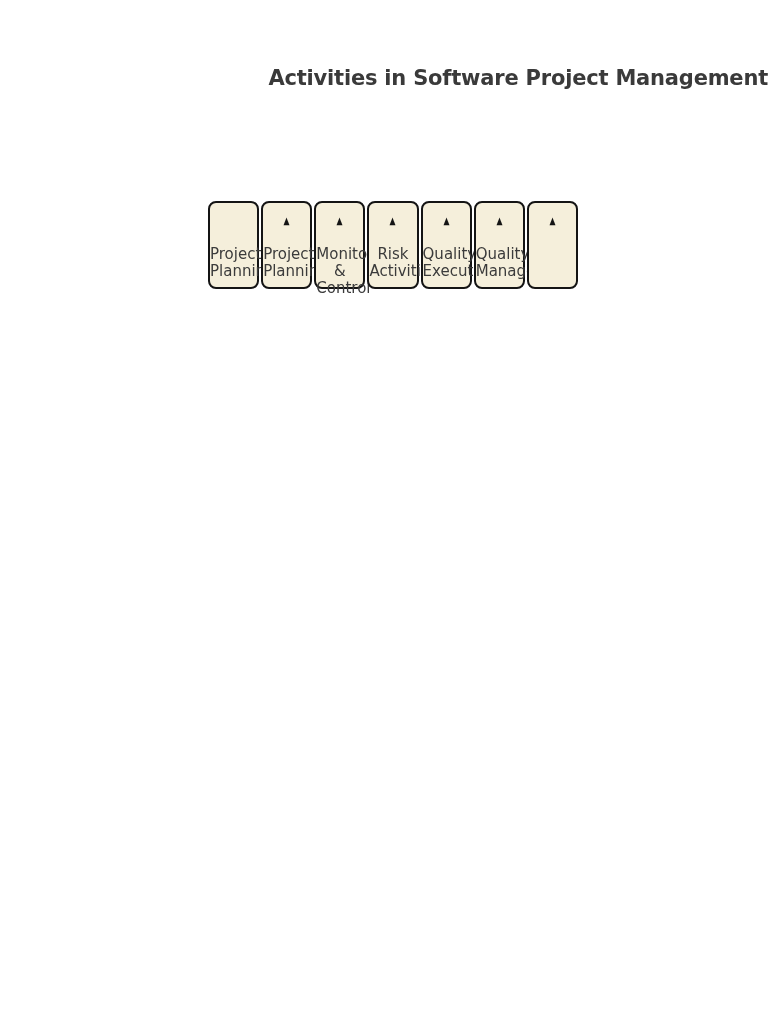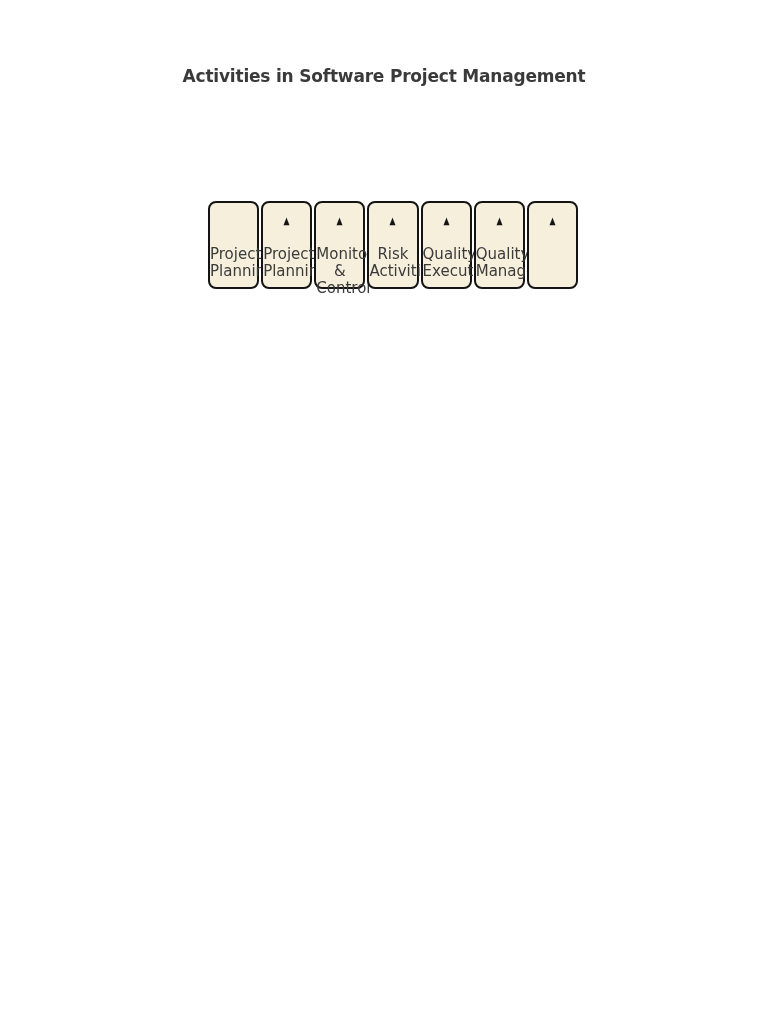--- a/index.html
+++ b/index.html
@@ -14,22 +14,22 @@
     background: var(--page-bg, #ffffff);
     font-family: "DejaVu Sans", sans-serif;
     overflow: hidden;
   }
   .title {
     position: absolute;
     top: 66px;
     left: 0;
     width: 100%;
     margin: 0;
-    text-align: center;
-    font-size: 17px;
+    text-align: right;
+    font-size: 21px;
     font-weight: bold;
     color: var(--title-color, #3a3a3a);
     letter-spacing: -0.2px;
   }
   .stack {
     position: absolute;
     left: 208px;
     top: 201px;
     width: 370px;
     display: flex;

